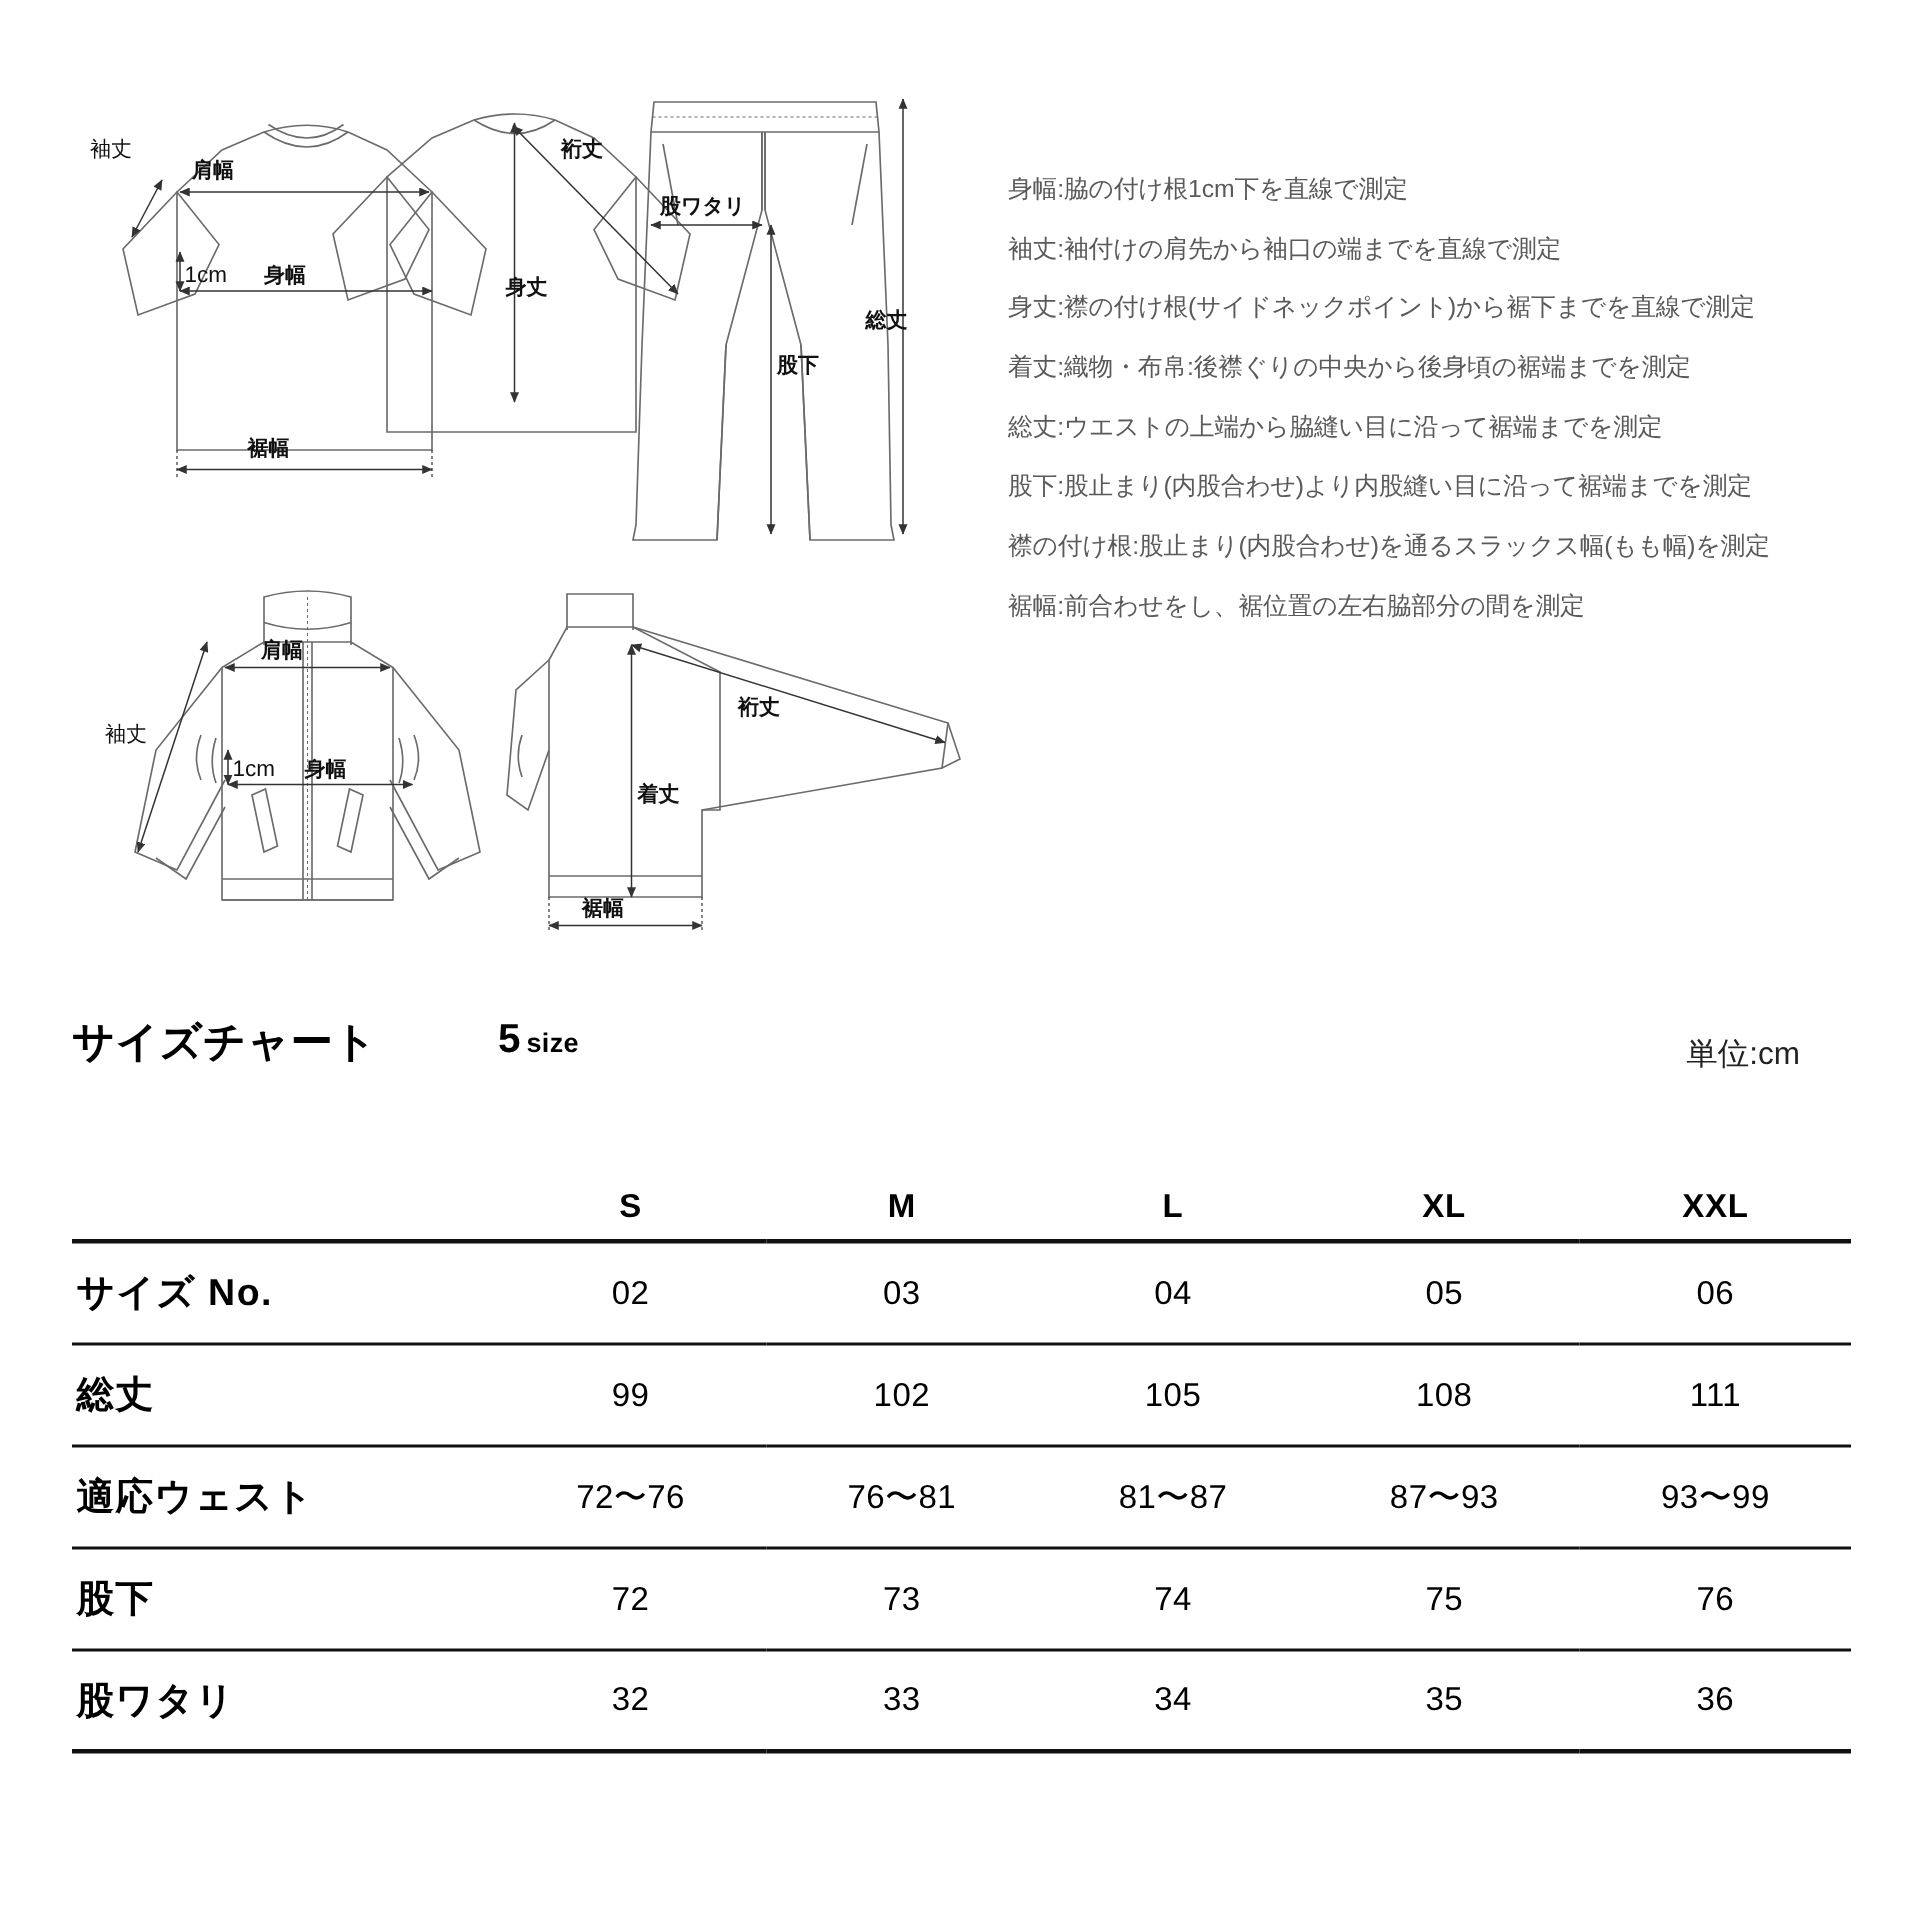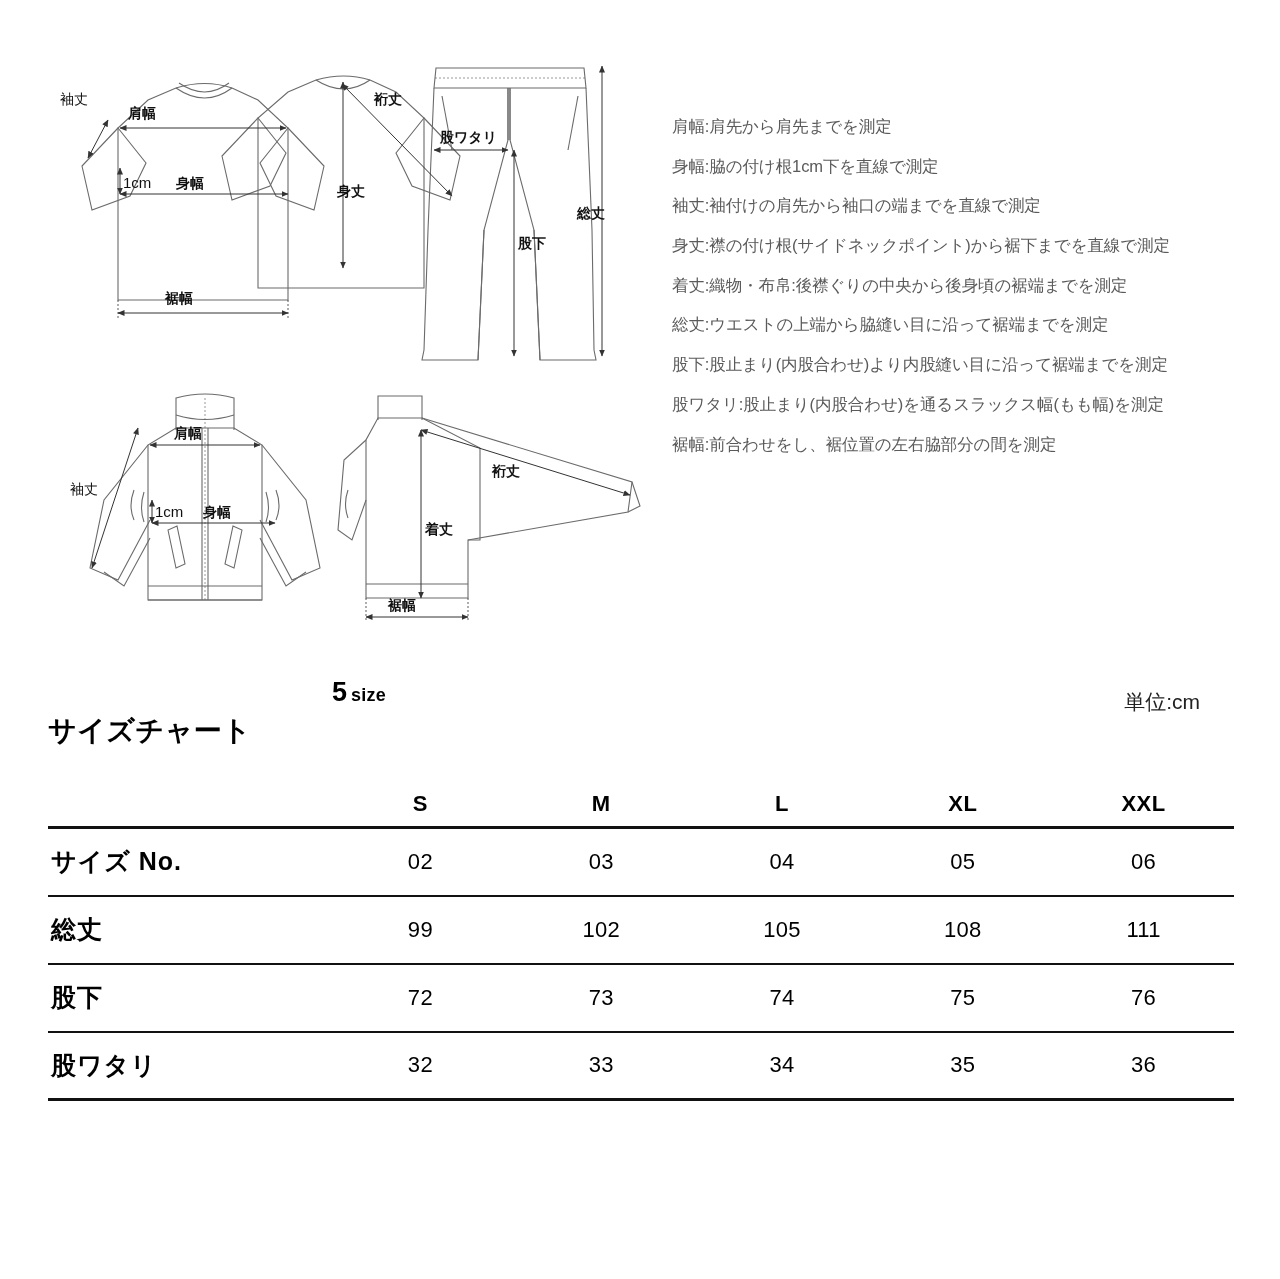--- a/index.html
+++ b/index.html
@@ -53,21 +53,20 @@
     height: 46px;
   }
   #chart-title {
     position: absolute;
     left: 0;
     top: 0;
     font-size: 28px;
     font-weight: bold;
     letter-spacing: 0.5px;
     white-space: nowrap;
-    margin-top: 36px;
   }
   #chart-count {
     position: absolute;
     left: 284px;
     top: 1px;
     font-size: 27px;
     font-weight: bold;
     white-space: nowrap;
   }
   #chart-count .sz {
@@ -285,28 +284,27 @@
       <line x1="468" y1="598" x2="468" y2="622" stroke-dasharray="2 2" stroke-width="0.8"></line>
       <line x1="366" y1="617" x2="468" y2="617" marker-start="url(#ahs)" marker-end="url(#ah)"></line>
     </g>
     <text x="492" y="476" font-size="14" font-weight="bold" fill="#111" font-family="'Liberation Sans',sans-serif">裄丈</text>
     <text x="425" y="534" font-size="14" font-weight="bold" fill="#111" font-family="'Liberation Sans',sans-serif">着丈</text>
     <text x="388" y="610" font-size="14" font-weight="bold" fill="#111" font-family="'Liberation Sans',sans-serif">裾幅</text>
   </svg>
 </div>
 
 <div id="descriptions">
-    <div class="desc-line">肩幅:肩先から肩先までを測定</div>
     <div class="desc-line">身幅:脇の付け根1cm下を直線で測定</div>
     <div class="desc-line">袖丈:袖付けの肩先から袖口の端までを直線で測定</div>
     <div class="desc-line">身丈:襟の付け根(サイドネックポイント)から裾下までを直線で測定</div>
     <div class="desc-line">着丈:織物・布帛:後襟ぐりの中央から後身頃の裾端までを測定</div>
     <div class="desc-line">総丈:ウエストの上端から脇縫い目に沿って裾端までを測定</div>
     <div class="desc-line">股下:股止まり(内股合わせ)より内股縫い目に沿って裾端までを測定</div>
-    <div class="desc-line">股ワタリ:股止まり(内股合わせ)を通るスラックス幅(もも幅)を測定</div>
+    <div class="desc-line">襟の付け根:股止まり(内股合わせ)を通るスラックス幅(もも幅)を測定</div>
     <div class="desc-line">裾幅:前合わせをし、裾位置の左右脇部分の間を測定</div>
   </div>
 
 <div id="chart-title-row">
   <div id="chart-title">サイズチャート</div>
   <div id="chart-count">
     <span>5</span><span class="sz">size</span>
   </div>
   <div id="chart-unit">単位:cm</div>
 </div>
@@ -341,20 +339,28 @@
       </tr>
       <tr>
         <td class="row-label">総丈</td>
         <td>99</td>
         <td>102</td>
         <td>105</td>
         <td>108</td>
         <td>111</td>
       </tr>
       <tr>
+        <td class="row-label">適応ウェスト</td>
+        <td>72〜76</td>
+        <td>76〜81</td>
+        <td>81〜87</td>
+        <td>87〜93</td>
+        <td>93〜99</td>
+      </tr>
+      <tr>
         <td class="row-label">股下</td>
         <td>72</td>
         <td>73</td>
         <td>74</td>
         <td>75</td>
         <td>76</td>
       </tr>
       <tr>
         <td class="row-label">股ワタリ</td>
         <td>32</td>

